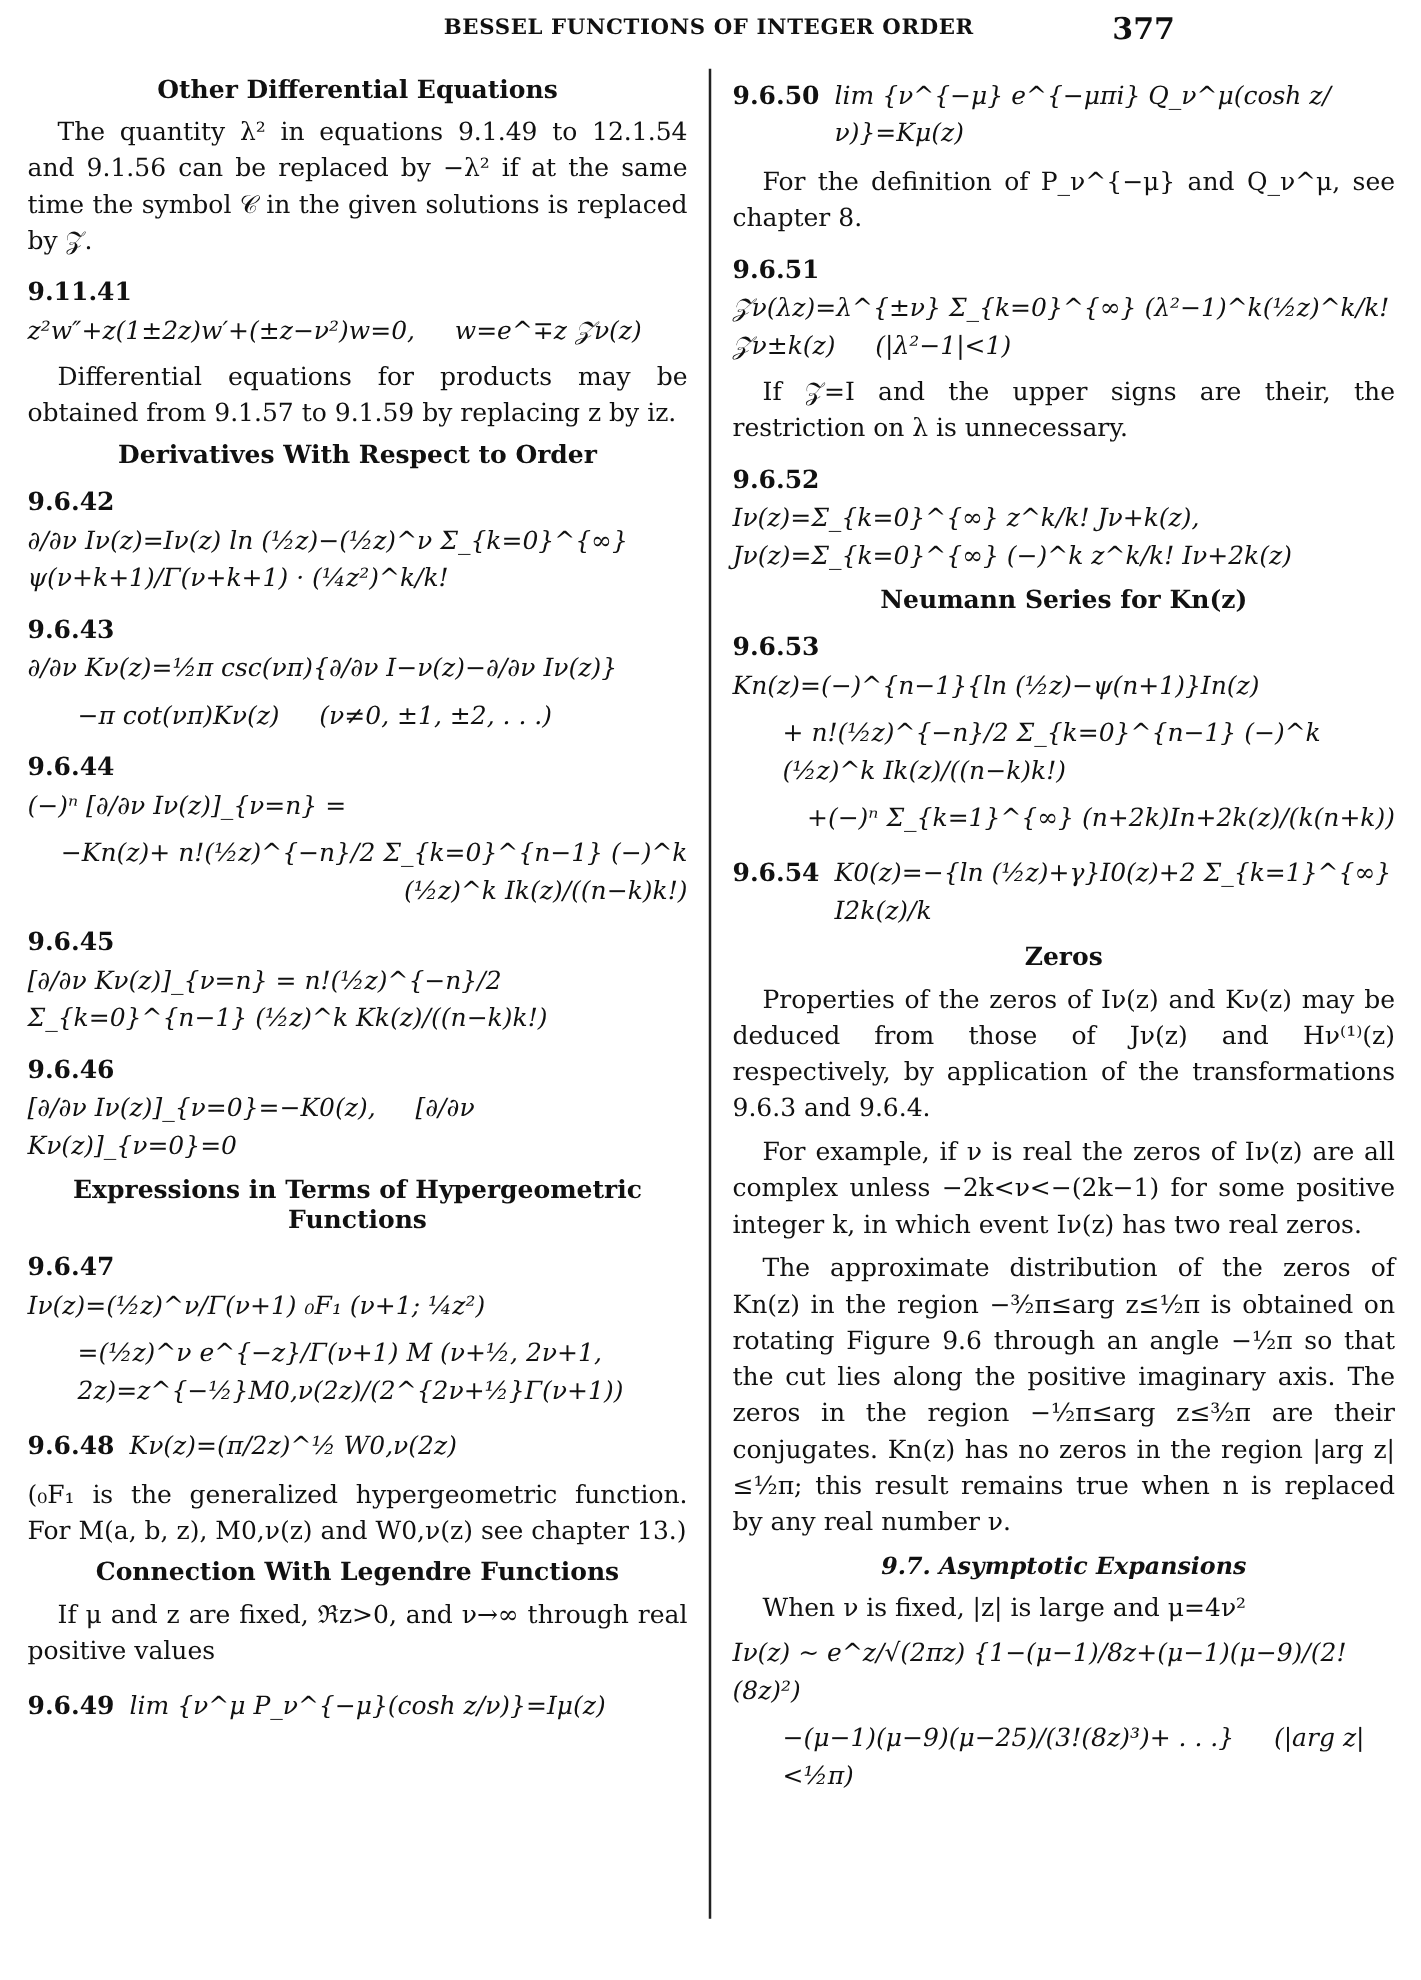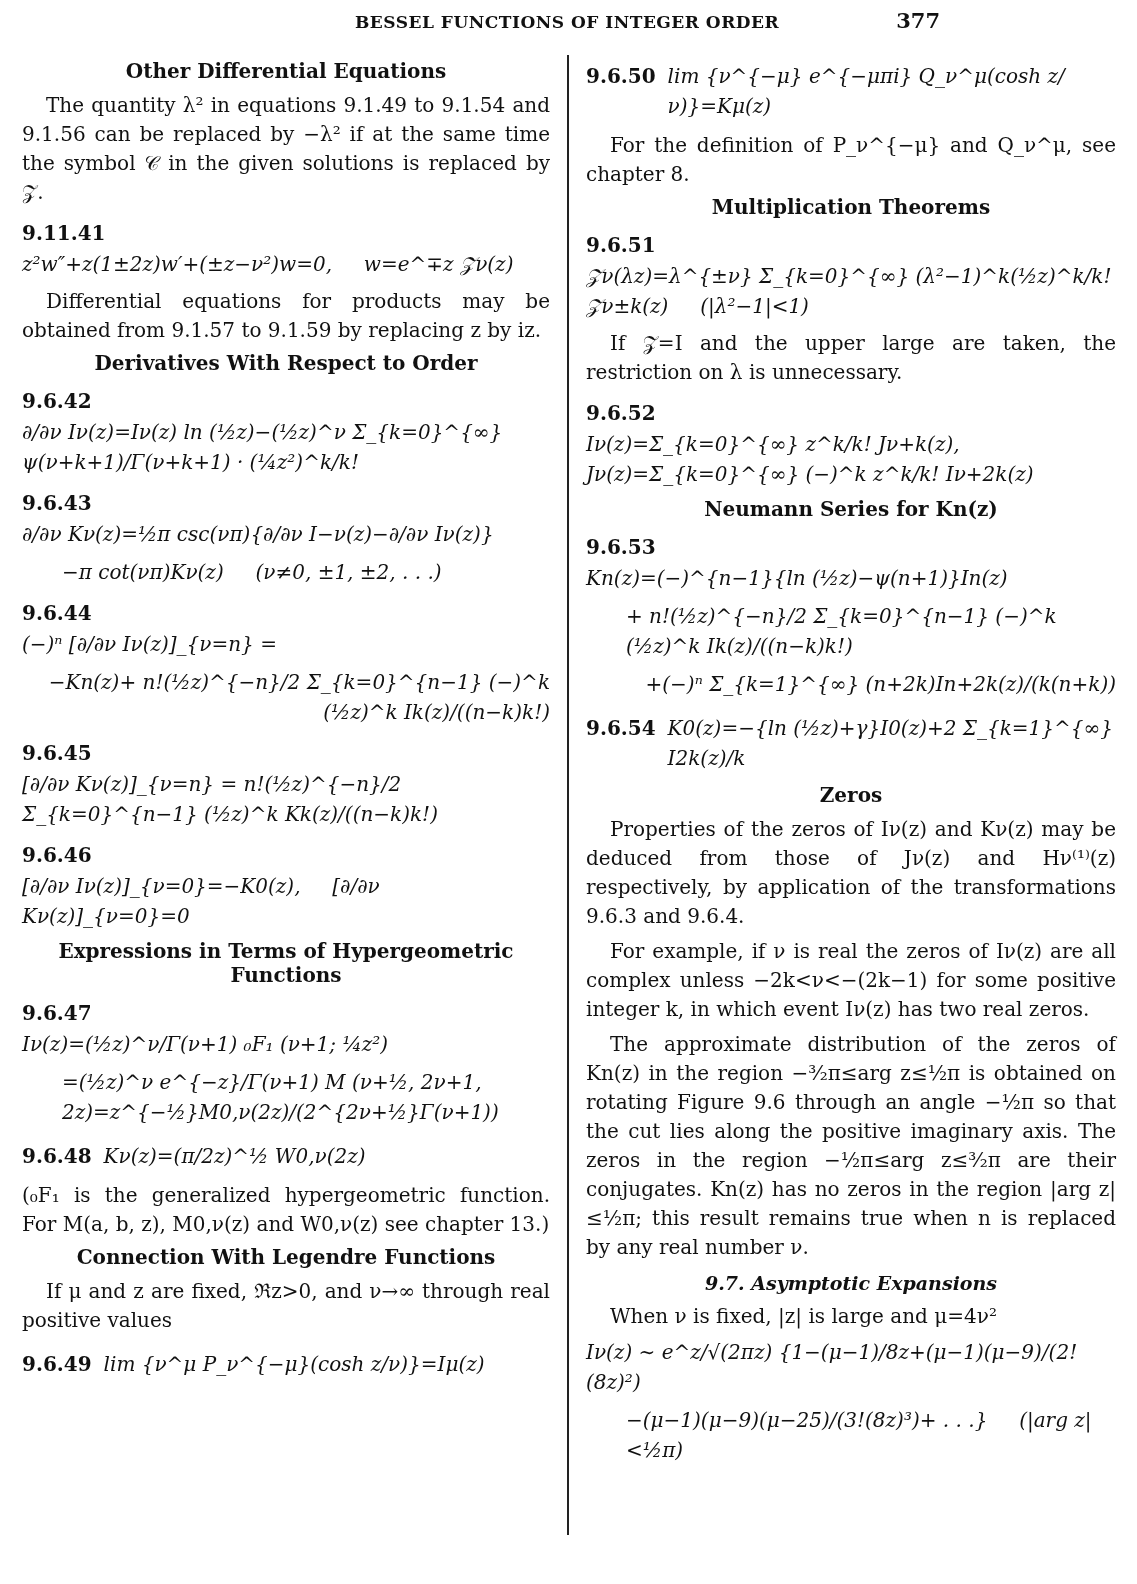--- a/index.html
+++ b/index.html
@@ -1,20 +1,20 @@
 <!DOCTYPE html>
 <html><head>
 <meta charset="utf-8">
 <style>
   html,body{margin:0;padding:0;background:#fff;}
   body{width:1137px;height:1584px;position:relative;overflow:hidden;
        font-family:"DejaVu Serif","Liberation Serif",serif;color:#111;}
   .header{position:absolute;top:8px;left:0;width:962px;height:30px;}
   .running{position:absolute;left:355px;top:4px;font-size:17px;font-weight:bold;letter-spacing:0.5px;}
-  .pageno{position:absolute;right:22px;top:0;font-size:21px;font-weight:bold;}
+  .pageno{position:absolute;right:22px;top:0;font-size:24px;font-weight:bold;}
   .col{position:absolute;top:55px;}
   .left{left:22px;width:528px;}
   .right{left:586px;width:530px;}
   .rule{position:absolute;left:567px;top:55px;width:2px;height:1480px;background:#222;}
   .sec{font-weight:bold;font-size:20px;text-align:center;margin:4px 0 8px 0;}
   .big{font-weight:bold;font-size:19px;text-align:center;margin:10px 0 8px 0;font-style:italic;}
   .p{font-size:20px;line-height:29px;text-align:justify;margin:0 0 6px 0;}
   .ind{text-indent:24px;}
   .eqno{font-weight:bold;font-size:20px;margin:14px 0 4px 0;}
   .eq{font-size:20px;font-style:italic;line-height:30px;margin:2px 0 8px 0;white-space:pre-wrap;}
@@ -29,21 +29,21 @@
 
 <div class="header">
   <span class="running">BESSEL FUNCTIONS OF INTEGER ORDER</span>
   <span class="pageno">377</span>
 </div>
 
 <div class="rule"></div>
 
 <div class="col left">
   <div class="sec">Other Differential Equations</div>
-  <p class="p ind">The quantity λ² in equations 9.1.49 to 9.1.54 and 9.1.56 can be replaced by −λ² if at the same time the symbol 𝒞 in the given solutions is replaced by 𝒵.</p>
+  <p class="p ind">The quantity λ² in equations 9.1.49 to 12.1.54 and 9.1.56 can be replaced by −λ² if at the same time the symbol 𝒞 in the given solutions is replaced by 𝒵.</p>
   <div class="eqno">9.11.41</div>
   <div class="eq">z²w″+z(1±2z)w′+(±z−ν²)w=0,     w=e^∓z 𝒵ν(z)</div>
   <p class="p ind">Differential equations for products may be obtained from 9.1.57 to 9.1.59 by replacing z by iz.</p>
   <div class="sec">Derivatives With Respect to Order</div>
   <div class="eqno">9.6.42</div>
   <div class="eq">∂/∂ν Iν(z)=Iν(z) ln (½z)−(½z)^ν Σ_{k=0}^{∞} ψ(ν+k+1)/Γ(ν+k+1) · (¼z²)^k/k!</div>
   <div class="eqno">9.6.43</div>
   <div class="eq">∂/∂ν Kν(z)=½π csc(νπ){∂/∂ν I−ν(z)−∂/∂ν Iν(z)}</div>
   <div class="eq eqc">−π cot(νπ)Kν(z)     (ν≠0, ±1, ±2, . . .)</div>
   <div class="eqno">9.6.44</div>
@@ -69,24 +69,23 @@
     <div class="eq">lim {ν^μ P_ν^{−μ}(cosh z/ν)}=Iμ(z)</div>
   </div>
 </div>
 
 <div class="col right">
   <div class="inl" style="margin-top:6px">
     <div class="eqno">9.6.50</div>
     <div class="eq">lim {ν^{−μ} e^{−μπi} Q_ν^μ(cosh z/ν)}=Kμ(z)</div>
   </div>
   <p class="p ind">For the definition of P_ν^{−μ} and Q_ν^μ, see chapter 8.</p>
-  <div class="sec">Multiplication Theorems</div>
   <div class="eqno">9.6.51</div>
   <div class="eq">𝒵ν(λz)=λ^{±ν} Σ_{k=0}^{∞} (λ²−1)^k(½z)^k/k! 𝒵ν±k(z)     (|λ²−1|&lt;1)</div>
-  <p class="p ind">If 𝒵=I and the upper large are taken, the restriction on λ is unnecessary.</p>
+  <p class="p ind">If 𝒵=I and the upper signs are their, the restriction on λ is unnecessary.</p>
   <div class="eqno">9.6.52</div>
   <div class="eq">Iν(z)=Σ_{k=0}^{∞} z^k/k! Jν+k(z),     Jν(z)=Σ_{k=0}^{∞} (−)^k z^k/k! Iν+2k(z)</div>
   <div class="sec">Neumann Series for Kn(z)</div>
   <div class="eqno">9.6.53</div>
   <div class="eq">Kn(z)=(−)^{n−1}{ln (½z)−ψ(n+1)}In(z)</div>
   <div class="eq eqc">+ n!(½z)^{−n}/2 Σ_{k=0}^{n−1} (−)^k (½z)^k Ik(z)/((n−k)k!)</div>
   <div class="eq eqr">+(−)ⁿ Σ_{k=1}^{∞} (n+2k)In+2k(z)/(k(n+k))</div>
   <div class="inl">
     <div class="eqno">9.6.54</div>
     <div class="eq">K0(z)=−{ln (½z)+γ}I0(z)+2 Σ_{k=1}^{∞} I2k(z)/k</div>

